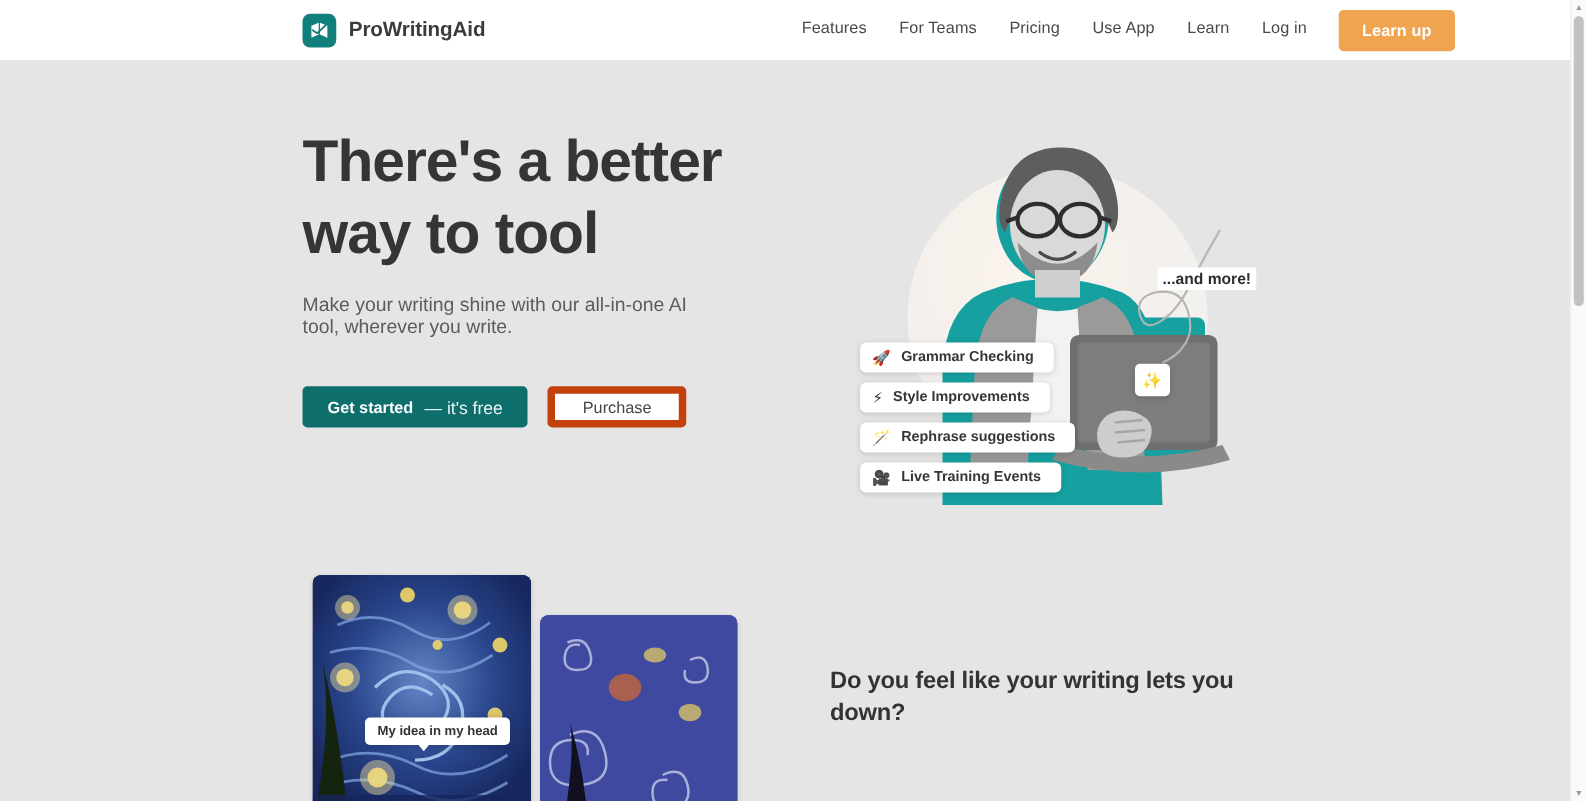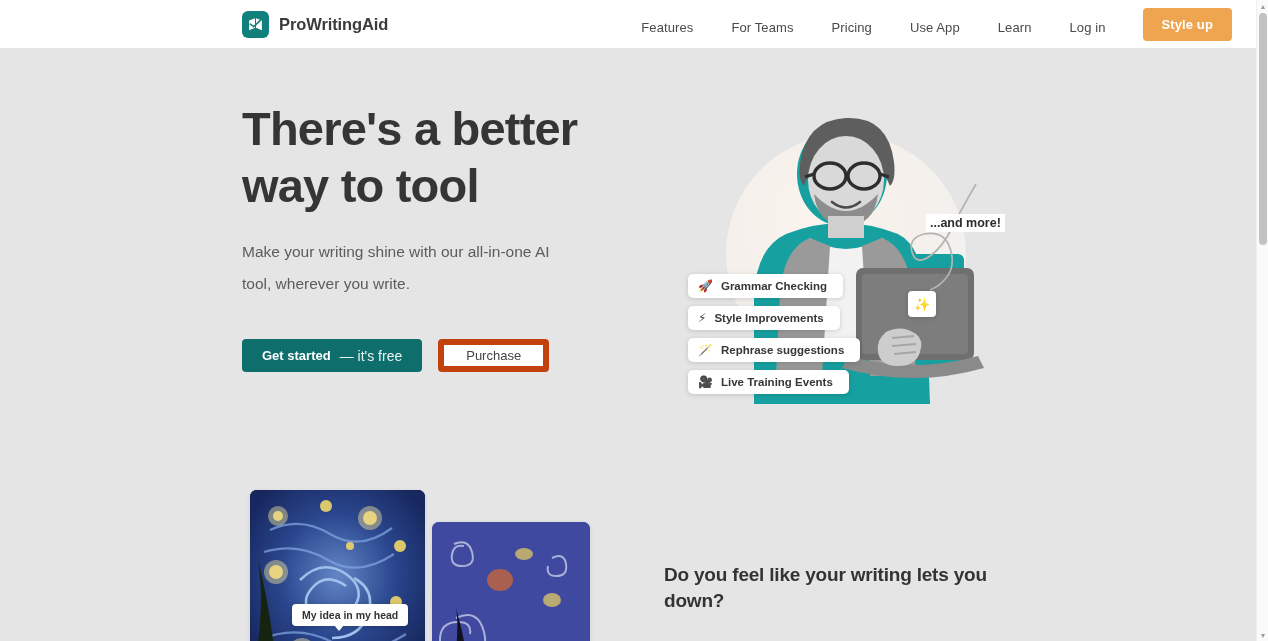--- a/index.html
+++ b/index.html
@@ -60,22 +60,22 @@
   .brand-name {
     font-size: 16.5px;
     font-weight: bold;
     letter-spacing: -0.1px;
     color: #3b3b3b;
     white-space: nowrap;
   }
 
   .nav {
     display: flex;
-    align-items: flex-end;
-    gap: 12px;
+    align-items: flex-start;
+    gap: 0px;
     margin-left: 240px;
   }
 
   .nav-link {
     font-size: 13px;
     color: #4a4a4a;
     text-decoration: none;
     padding: 6px 13px;
     white-space: nowrap;
     letter-spacing: 0.1px;
@@ -109,21 +109,21 @@
     font-size: 47px;
     line-height: 57px;
     font-weight: bold;
     color: #353535;
     letter-spacing: -0.8px;
   }
 
   .hero-sub {
     margin-top: 22px;
     font-size: 15.5px;
-    line-height: 32px;
+    line-height: 17px;
     color: #5c5c5c;
     max-width: 330px;
   }
 
   .hero-actions {
     margin-top: 39px;
     display: flex;
     align-items: center;
     gap: 16px;
   }
@@ -368,21 +368,21 @@
       <span class="brand-name">ProWritingAid</span>
     </a>
 
     <nav class="nav">
       <a class="nav-link" href="#">Features</a>
       <a class="nav-link" href="#">For Teams</a>
       <a class="nav-link" href="#">Pricing</a>
       <a class="nav-link" href="#">Use App</a>
       <a class="nav-link" href="#">Learn</a>
       <a class="nav-link" href="#">Log in</a>
-      <button class="btn-signup">Style up</button>
+      <button class="btn-signup">Learn up</button>
     </nav>
   </header>
 
   <section class="hero">
 
     <div class="hero-copy">
       <h1 class="hero-title">
         <span>There's a better</span><br>
         <span>way to tool</span>
       </h1>

